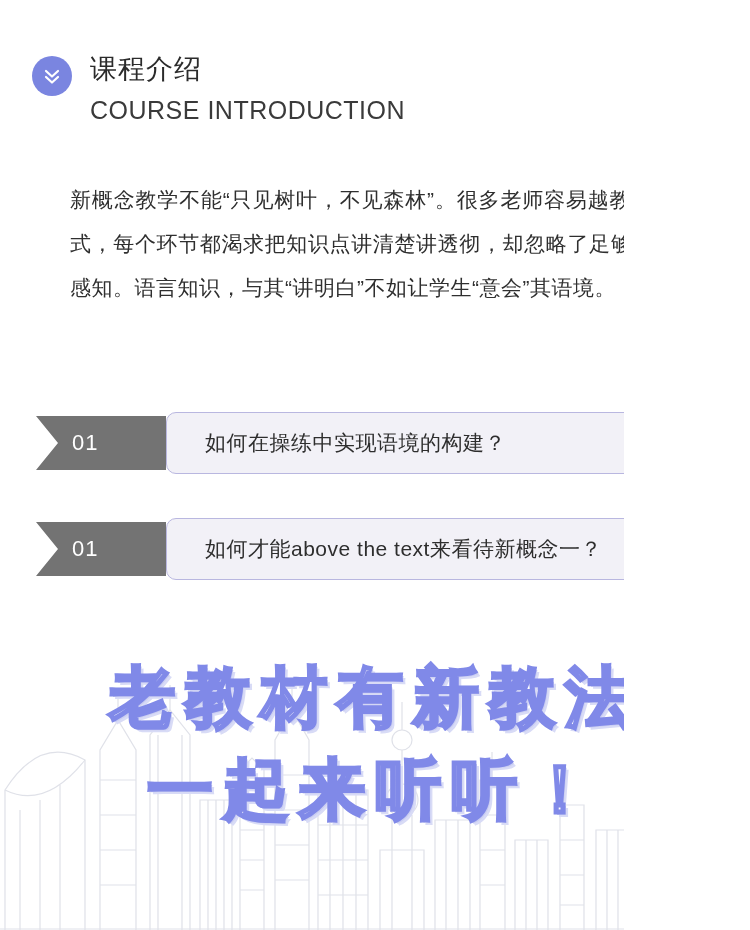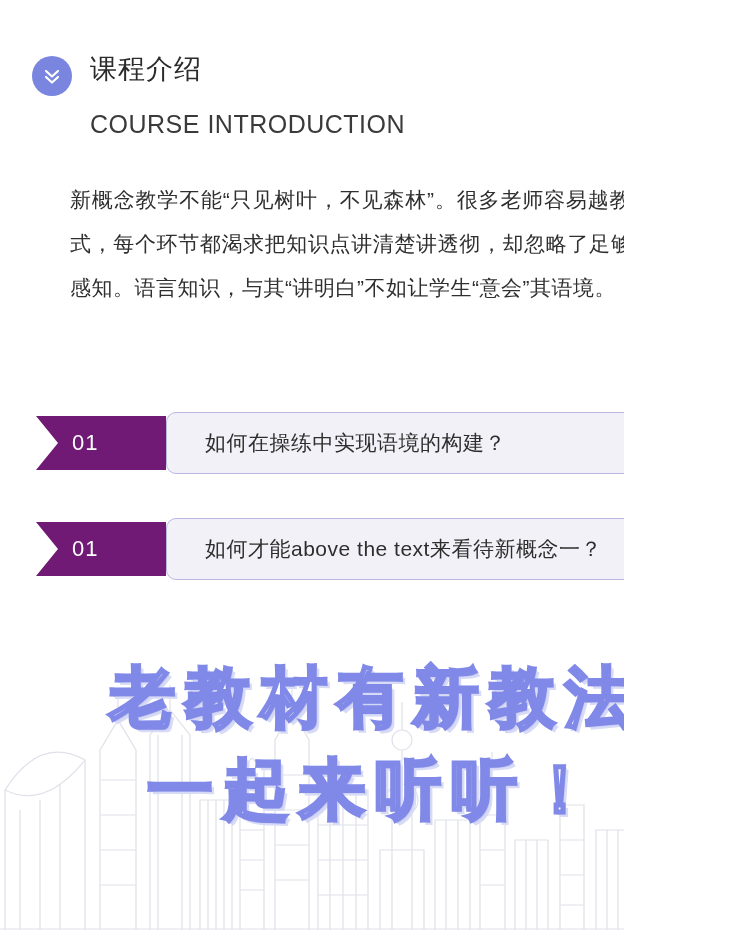--- a/index.html
+++ b/index.html
@@ -54,21 +54,21 @@
     color: #2b2b2b;
     line-height: 34px;
     letter-spacing: 1px;
     font-weight: 400;
   }
   .title-en {
     font-size: 25px;
     color: #3a3a3a;
     line-height: 32px;
     letter-spacing: 0.5px;
-    margin-top: 22px;
+    margin-top: 8px;
     font-weight: 400;
   }
 
   
   .intro-paragraph {
     position: absolute;
     left: 30px;
     top: 178px;
     width: 692px;
     font-size: 21px;
@@ -108,21 +108,21 @@
     color: #2e2e2e;
     letter-spacing: 0.5px;
     text-align: center;
   }
   .qtag {
     position: absolute;
     left: 0;
     top: 4px;
     width: 130px;
     height: 54px;
-    background: #701a75;
+    background: #737373;
     display: flex;
     align-items: center;
     padding-left: 36px;
     box-sizing: border-box;
     clip-path: polygon(0 0, 100% 0, 100% 100%, 0 100%, 22px 50%);
   }
   .qtag-num {
     color: #ffffff;
     font-size: 22px;
     letter-spacing: 1px;

